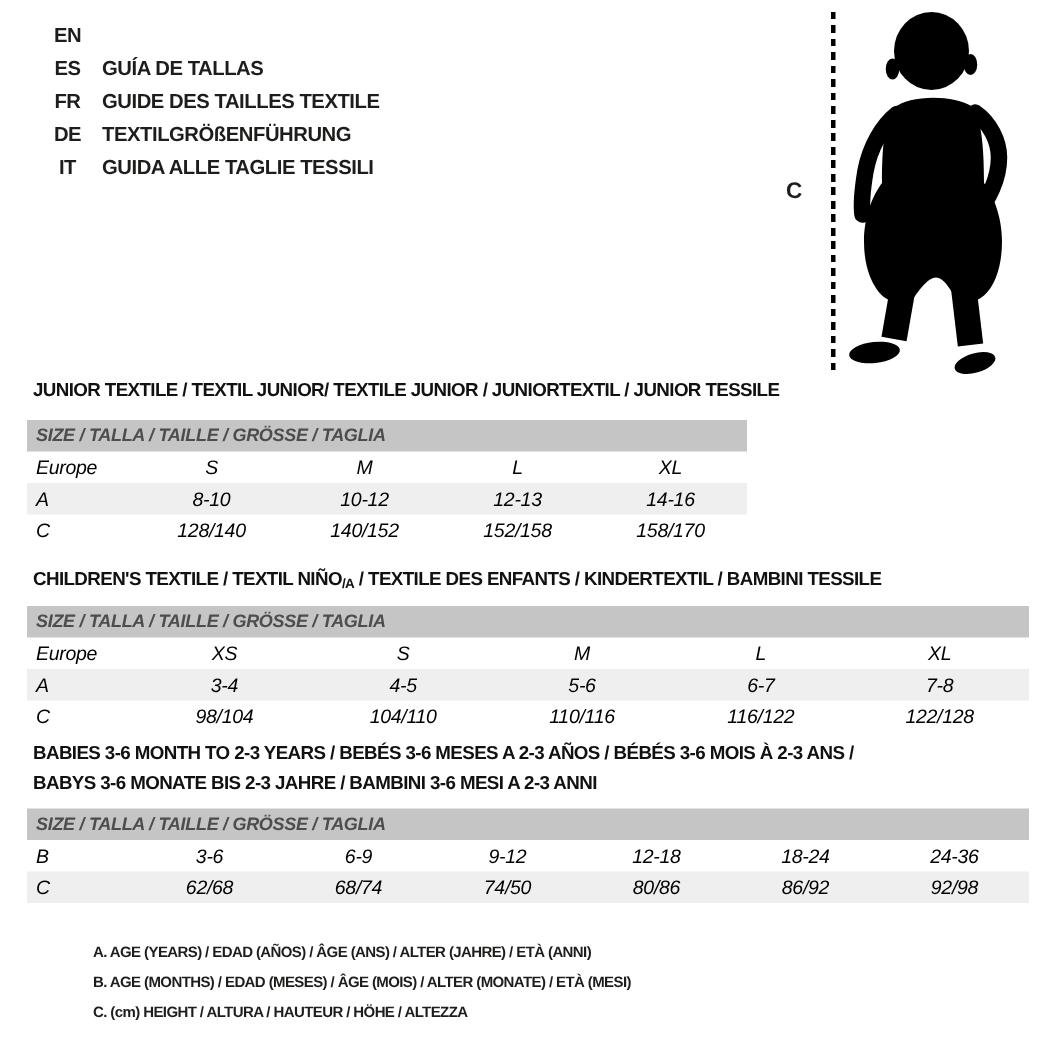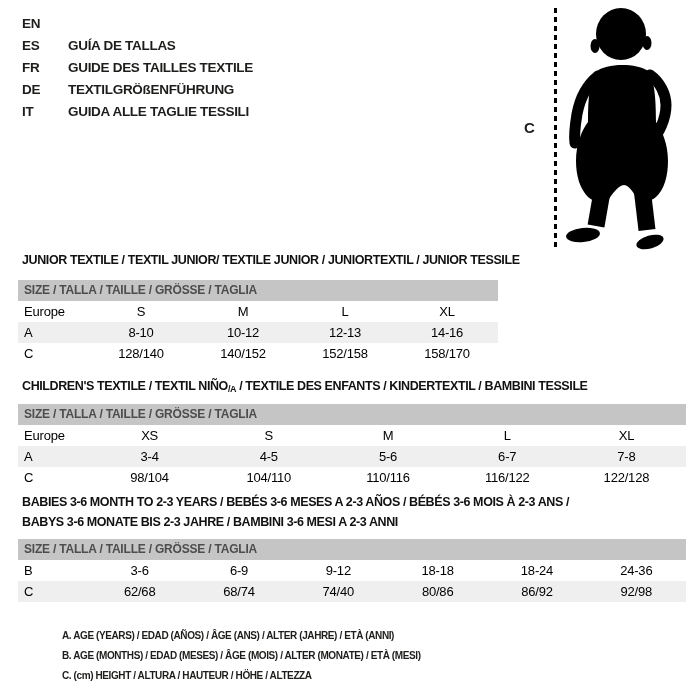--- a/index.html
+++ b/index.html
@@ -2,40 +2,40 @@
 <html><head>
 <meta charset="utf-8">
 <style>
   html,body{margin:0;padding:0;}
   .page{
     position:relative;width:700px;height:700px;background:#ffffff;
     font-family:"Liberation Sans", sans-serif;color:#1d1d1b;overflow:hidden;
   }
   
   .lang-list{position:absolute;left:22px;top:13px;}
-  .lang-row{display:flex;height:22px;line-height:22px;}
+  .lang-row{display:flex;height:22px;line-height:22px;text-align:center;}
   .lang-code{width:46px;font-size:13.5px;font-weight:700;letter-spacing:-0.3px;}
   .lang-label{font-size:13.5px;font-weight:700;letter-spacing:-0.3px;}
   
   .measure-line{
     position:absolute;left:554px;top:8px;width:3px;height:240px;
     background:repeating-linear-gradient(to bottom,#000 0 5px,transparent 5px 9px);
   }
   .measure-label{position:absolute;left:524px;top:119px;font-size:15px;font-weight:700;}
   .silhouette{position:absolute;left:558px;top:4px;width:140px;height:246px;}
   
   .sec-title{
     position:absolute;left:22px;font-size:12.5px;font-weight:700;
     letter-spacing:-0.4px;color:#111;line-height:20px;white-space:nowrap;
   }
   .t-junior{top:250px;}
   .t-children{top:376px;}
   .t-babies{top:492px;}
   
-  .stable{position:absolute;left:18px;}
+  .stable{position:absolute;left:18px;font-style:italic;}
   .tbl-junior{top:280px;width:480px;}
   .tbl-children{top:404px;width:668px;}
   .tbl-babies{top:539px;width:668px;}
   .size-bar{
     height:21px;line-height:21px;background:#c5c5c5;color:#4d4d4d;
     font-size:12px;font-weight:700;letter-spacing:-0.2px;padding-left:6px;box-sizing:border-box;
   }
   .trow{display:flex;height:21px;line-height:21px;font-size:13px;font-weight:400;
     color:#000000;letter-spacing:-0.2px;}
   .trow .rlabel{width:72px;padding-left:6px;box-sizing:border-box;text-align:left;}
@@ -152,29 +152,29 @@
     <div>BABIES 3-6 MONTH TO 2-3 YEARS / BEBÉS 3-6 MESES A 2-3 AÑOS / BÉBÉS 3-6 MOIS À 2-3 ANS /</div>
     <div>BABYS 3-6 MONATE BIS 2-3 JAHRE / BAMBINI 3-6 MESI A 2-3 ANNI</div>
   </div>
   <div class="stable tbl-babies">
     <div class="size-bar">SIZE / TALLA / TAILLE / GRÖSSE / TAGLIA</div>
     <div class="trow">
       <span class="rlabel">B</span>
       <span class="cell">3-6</span>
       <span class="cell">6-9</span>
       <span class="cell">9-12</span>
-      <span class="cell">18-18</span>
+      <span class="cell">12-18</span>
       <span class="cell">18-24</span>
       <span class="cell">24-36</span>
     </div>
     <div class="trow stripe">
       <span class="rlabel">C</span>
       <span class="cell">62/68</span>
       <span class="cell">68/74</span>
-      <span class="cell">74/40</span>
+      <span class="cell">74/50</span>
       <span class="cell">80/86</span>
       <span class="cell">86/92</span>
       <span class="cell">92/98</span>
     </div>
   </div>
 
   <div class="footnotes">
     <div class="fn-line">A. AGE (YEARS) / EDAD (AÑOS) / ÂGE (ANS) / ALTER (JAHRE) / ETÀ (ANNI)</div>
     <div class="fn-line">B. AGE (MONTHS) / EDAD (MESES) / ÂGE (MOIS) / ALTER (MONATE) / ETÀ (MESI)</div>
     <div class="fn-line">C. (cm) HEIGHT / ALTURA / HAUTEUR / HÖHE / ALTEZZA</div>

